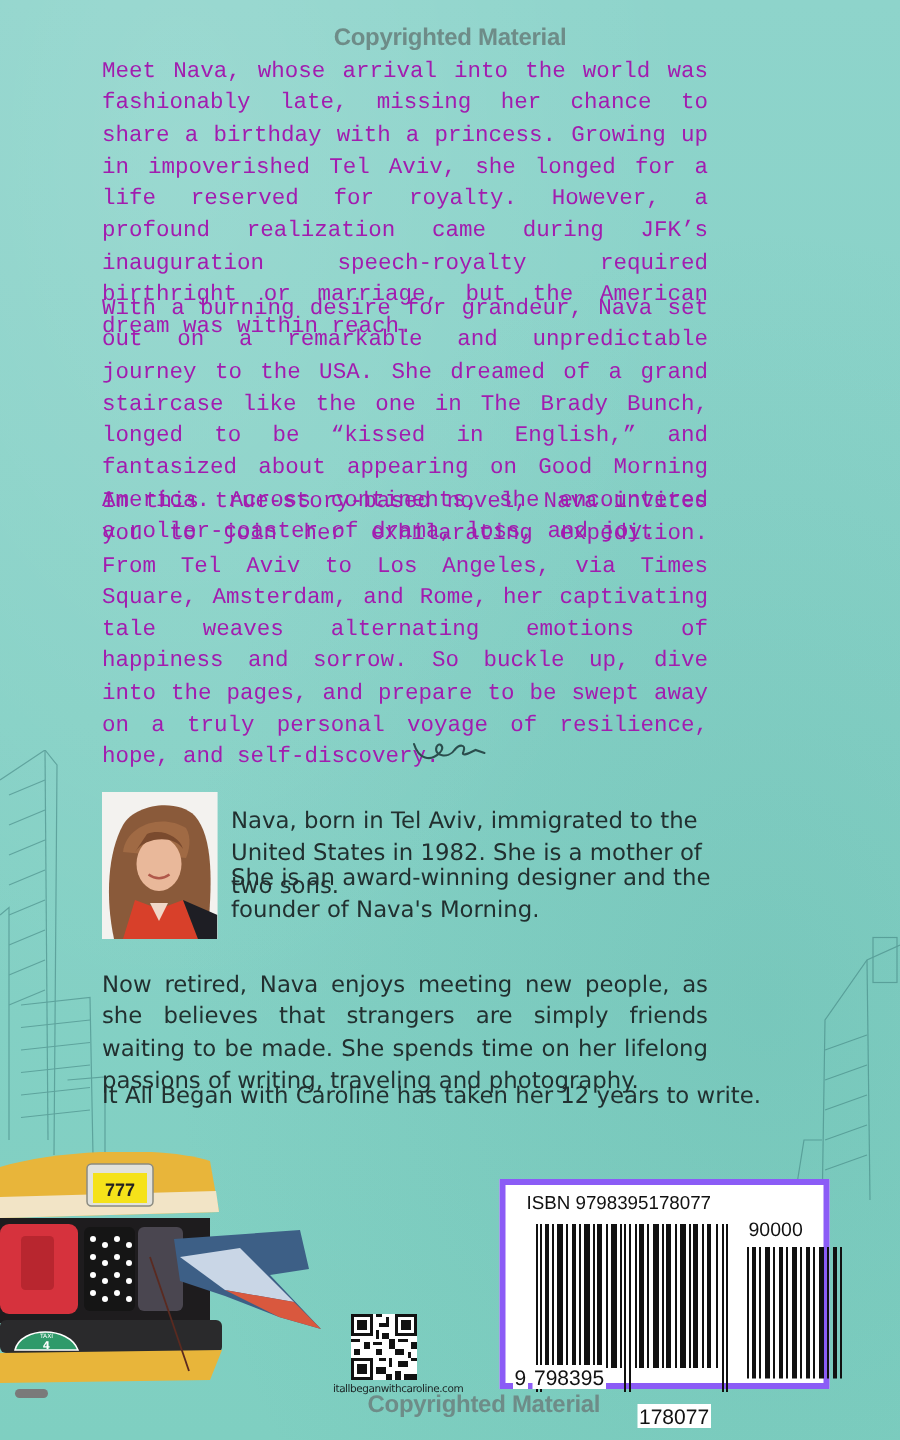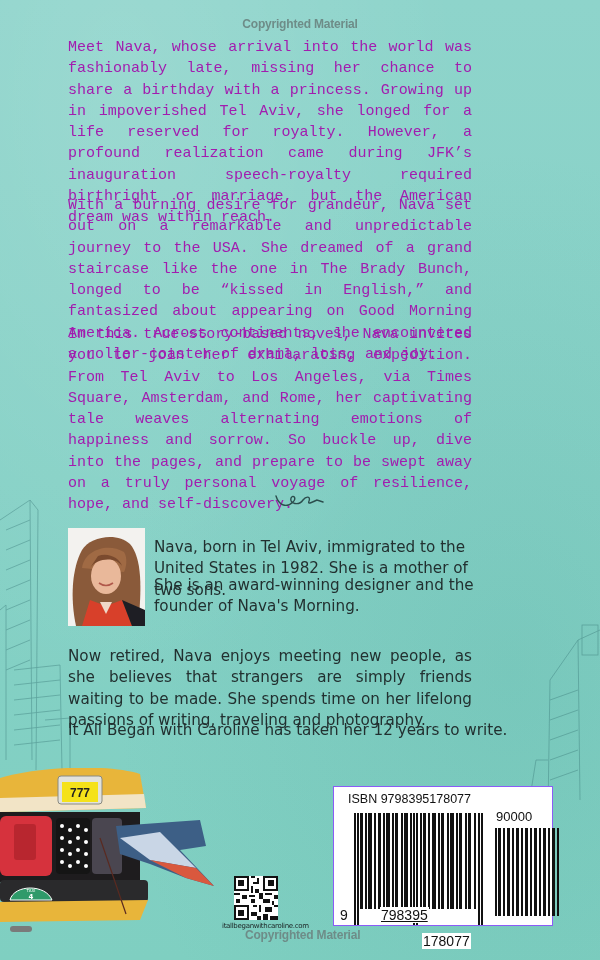--- a/index.html
+++ b/index.html
@@ -21,21 +21,21 @@
       position: absolute;
       opacity: 0.55;
     }
     .sketch-left { left: 0; top: 500px; width: 72px; height: 270px; }
     .sketch-right { left: 528px; top: 610px; width: 72px; height: 200px; }
 
     .copyright {
       position: absolute;
       font-family: "Liberation Sans", sans-serif;
       font-weight: bold;
-      font-size: 12px;
+      font-size: 16px;
       color: #6e8c88;
       letter-spacing: -0.2px;
     }
     .copyright.top { top: 17px; left: 0; width: 600px; text-align: center; }
     .copyright.bottom { top: 928px; left: 245px; }
 
     .blurb {
       position: absolute;
       left: 68px;
       width: 404px;
@@ -66,39 +66,39 @@
     .taxi { position: absolute; left: 0; top: 768px; width: 220px; height: 170px; }
 
     .qr-wrap { position: absolute; left: 234px; top: 876px; width: 44px; height: 44px; }
     .qr-url {
       position: absolute; left: 222px; top: 922px;
       font-size: 7px; color: #1b2424; letter-spacing: -0.3px;
     }
 
     .barcode-box {
       position: absolute; left: 333px; top: 786px; width: 220px; height: 140px;
-      background: #ffffff; border: 1px solid #8b5cf6;
+      background: #ffffff; border: 4px solid #8b5cf6;
     }
     .isbn-label {
       position: absolute; left: 14px; top: 5px;
       font-family: "Liberation Sans", sans-serif; font-size: 12.5px; color: #111;
     }
     .price-label {
       position: absolute; left: 162px; top: 22px;
       font-family: Liberation Sans, sans-serif; font-size: 13px; color: #111;
     }
     .bars-main { position: absolute; left: 20px; top: 26px; width: 130px; height: 112px; }
     .bars-addon { position: absolute; left: 161px; top: 41px; width: 65px; height: 88px; }
     .digits {
       position: absolute; top: 120px;
       font-family: "Liberation Sans", sans-serif; font-size: 14px; color: #111;
       background: #fff; padding: 0 1px;
     }
     .d-first { left: 5px; }
-    .d-left { left: 46px; text-decoration: underline; }
+    .d-left { left: 18px; }
     .d-right { left: 88px; margin-top: 26px; }
   </style>
 </head>
 <body>
 
 <div class="bg"></div>
 
 <svg class="sketch-left" viewBox="0 0 72 270">
   <g fill="none" stroke="#3f7f7d" stroke-width="0.8">
     <path d="M0 20 L30 0 L38 10 L36 270"></path>

